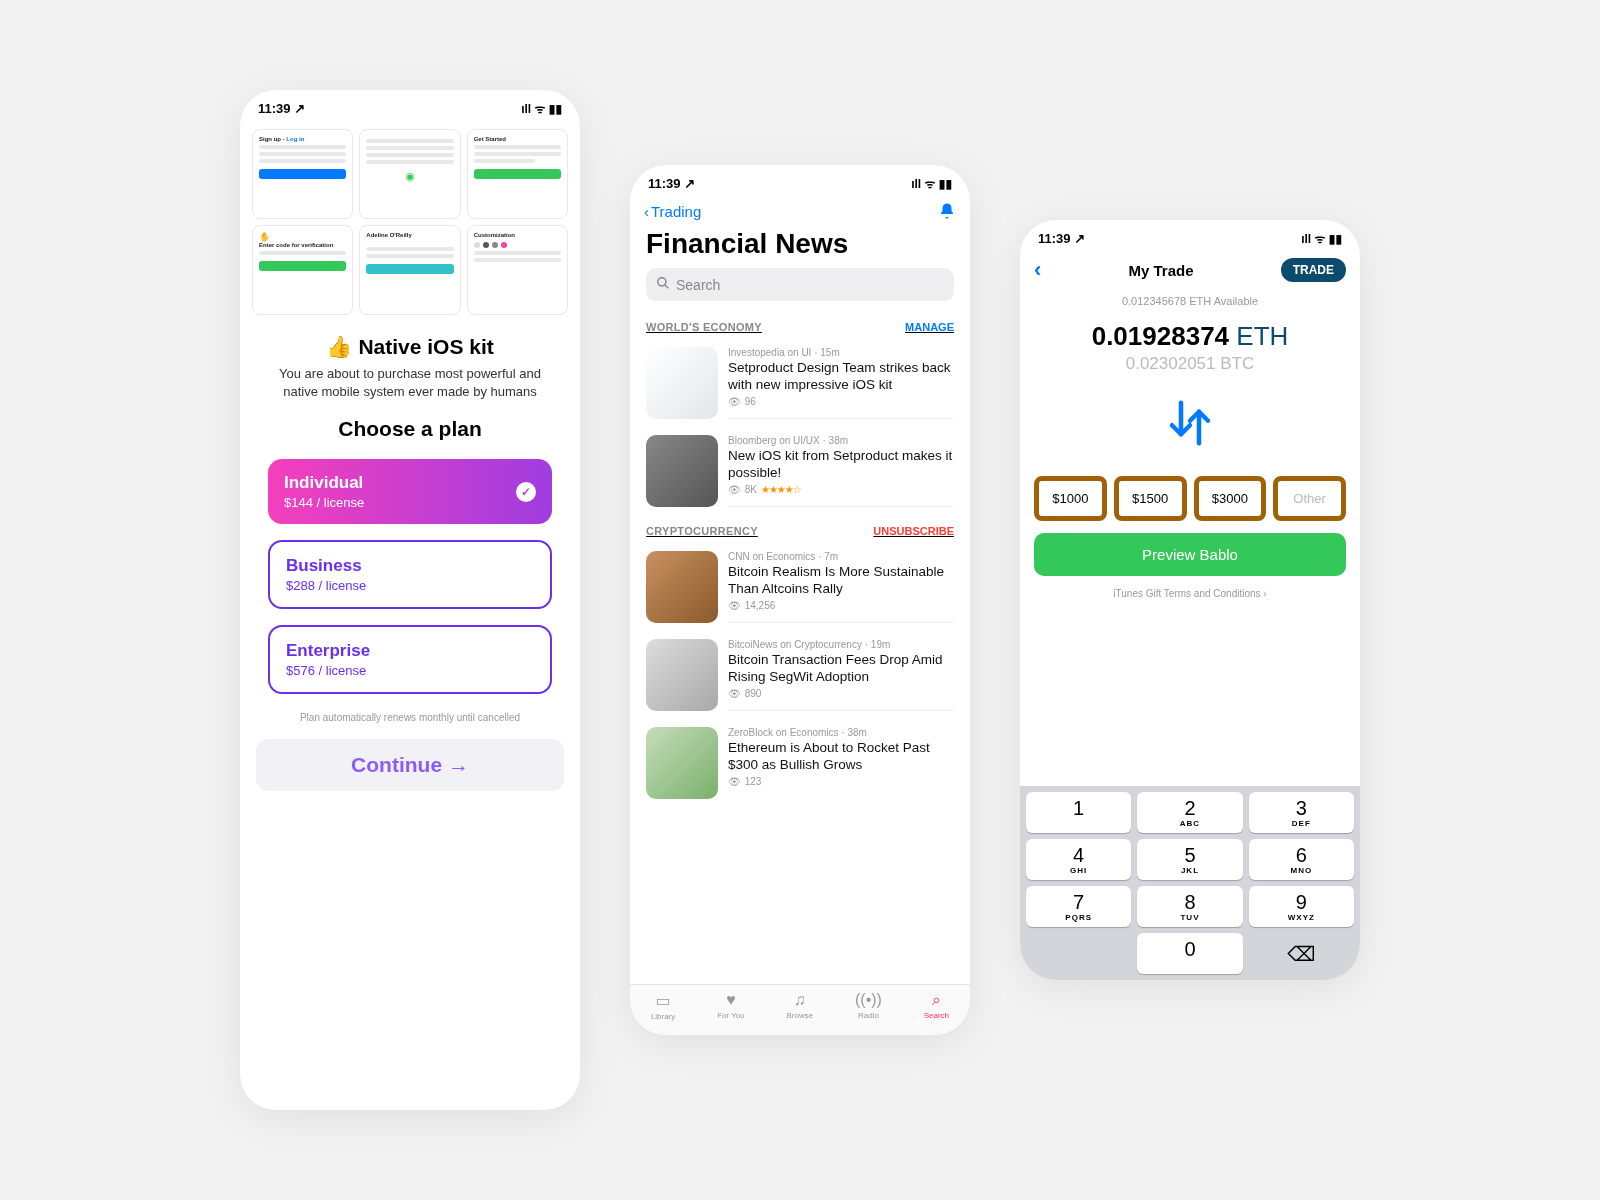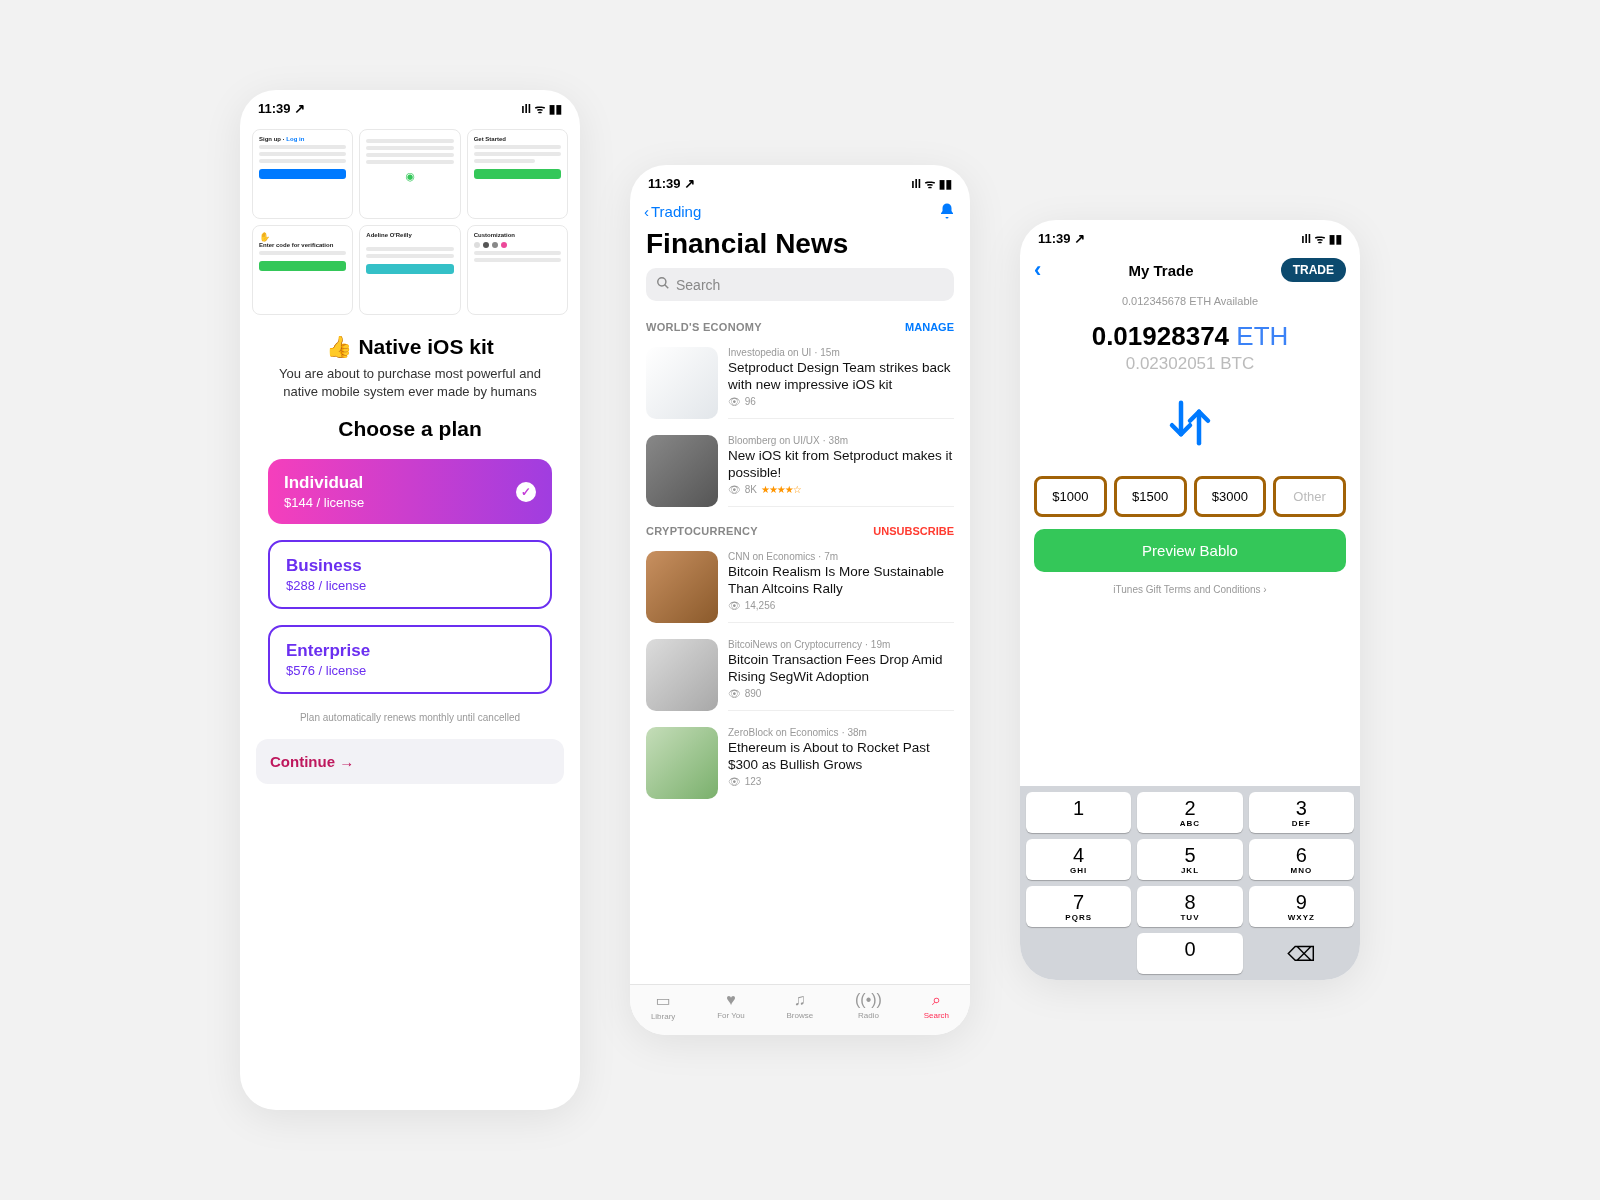--- a/index.html
+++ b/index.html
@@ -29,45 +29,45 @@
 .plan { margin: 8px 28px; padding: 14px 16px; border-radius: 14px; border: 2px solid #6b2ff0; background: #fff; position: relative; }
 .plan.selected { background: linear-gradient(90deg, #f53fbc, #a03de0); border: none; color: #fff; }
 .plan-name { font-weight: 700; font-size: 17px; }
 .plan.selected .plan-name { color: #fff; }
 .plan:not(.selected) .plan-name { color: #6b2ff0; }
 .plan-price { font-size: 13px; margin-top: 2px; }
 .plan.selected .plan-price { color: #fff; }
 .plan:not(.selected) .plan-price { color: #6b2ff0; }
 .plan-check { position: absolute; right: 16px; top: 50%; transform: translateY(-50%); width: 20px; height: 20px; border-radius: 50%; background: #fff; color: #c43dd8; display: flex; align-items: center; justify-content: center; font-size: 12px; font-weight: 700; }
 .fine-print { text-align: center; font-size: 10px; color: #999; margin: 10px 0; }
-.continue-btn { margin: 6px 16px 16px; background: #f2f2f6; border-radius: 12px; padding: 14px; color: #be185d; font-weight: 600; font-size: 15px; }
+.continue-btn { margin: 6px 16px 16px; background: #f2f2f6; border-radius: 12px; padding: 14px; text-align: center; color: #8b5cf6; font-weight: 600; font-size: 21px; }
 .big-title { font-size: 28px; font-weight: 800; padding: 2px 16px 8px; }
 .search-bar { margin: 0 16px 10px; background: #eeeef0; border-radius: 10px; padding: 8px 10px; display: flex; align-items: center; gap: 6px; color: #888; font-size: 14px; }
-.sect-header { display: flex; justify-content: space-between; align-items: center; padding: 10px 16px 6px; }
+.sect-header { display: flex; justify-content: space-between; align-items: center; padding: 10px 16px 6px; text-decoration: underline; }
 .sect-label { font-size: 11px; color: #888; font-weight: 600; letter-spacing: 0.3px; }
 .sect-action { font-size: 11px; font-weight: 600; }
 .news-item { display: flex; gap: 10px; padding: 8px 16px; }
 .thumb { width: 72px; height: 72px; border-radius: 10px; background: linear-gradient(135deg,#d8d8d8,#bbb); flex-shrink: 0; }
 .news-body { flex: 1; border-bottom: 1px solid #eee; padding-bottom: 8px; min-width: 0; }
 .news-meta { font-size: 10px; color: #999; }
 .news-head { font-size: 13.5px; font-weight: 500; line-height: 1.25; margin: 2px 0; color: #111; }
 .news-foot { font-size: 10px; color: #999; display: flex; align-items: center; gap: 4px; }
 .stars { color: #ff9500; font-size: 10px; letter-spacing: -1px; }
 .tab-bar { margin-top: auto; border-top: 1px solid #e4e4e4; display: flex; justify-content: space-around; padding: 6px 0 14px; background: #fafafa; }
 .tab { display: flex; flex-direction: column; align-items: center; gap: 2px; font-size: 8px; color: #999; }
 .tab.active { color: #ff2d55; }
 .tab-icon { font-size: 16px; }
 .avail { text-align: center; font-size: 11px; color: #999; margin: 6px 0 14px; }
 .amt-main { text-align: center; font-size: 26px; font-weight: 700; }
-.amt-main .unit { font-weight: 400; color: #3b82f6; }
+.amt-main .unit { font-weight: 400; color: #0c4a6e; }
 .amt-sub { text-align: center; font-size: 17px; color: #bbb; margin-top: 2px; }
 .swap { text-align: center; margin: 22px 0; color: #007aff; }
 .swap svg { width: 54px; height: 54px; }
 .chip-row { display: flex; gap: 7px; padding: 0 14px; margin-bottom: 12px; }
-.chip { flex: 1; border: 3px solid #a16207; border-radius: 8px; padding: 10px 0; text-align: center; font-size: 13px; font-weight: 500; }
+.chip { flex: 1; border: 5px solid #a16207; border-radius: 8px; padding: 10px 0; text-align: center; font-size: 13px; font-weight: 500; }
 .chip.other { color: #bbb; }
 .preview-btn { margin: 0 14px; background: #34c759; color: #fff; text-align: center; padding: 13px; border-radius: 10px; font-size: 15px; font-weight: 500; }
 .terms { text-align: center; font-size: 10px; color: #999; margin: 12px 0; }
 .keypad { background: #d2d5da; padding: 6px; display: grid; grid-template-columns: 1fr 1fr 1fr; gap: 6px; margin-top: auto; }
 .key { background: #fff; border-radius: 6px; box-shadow: 0 1px 1px rgba(0,0,0,0.25); text-align: center; padding: 6px 0 5px; }
 .key.empty { background: transparent; box-shadow: none; }
 .key.del { background: transparent; box-shadow: none; display: flex; align-items: center; justify-content: center; font-size: 20px; }
 .key-num { font-size: 20px; font-weight: 400; line-height: 1; }
 .key-sub { font-size: 8px; font-weight: 700; letter-spacing: 1px; margin-top: 1px; min-height: 9px; }
 .thumb.t1 { background: linear-gradient(135deg,#fff,#e2e6ea); }

